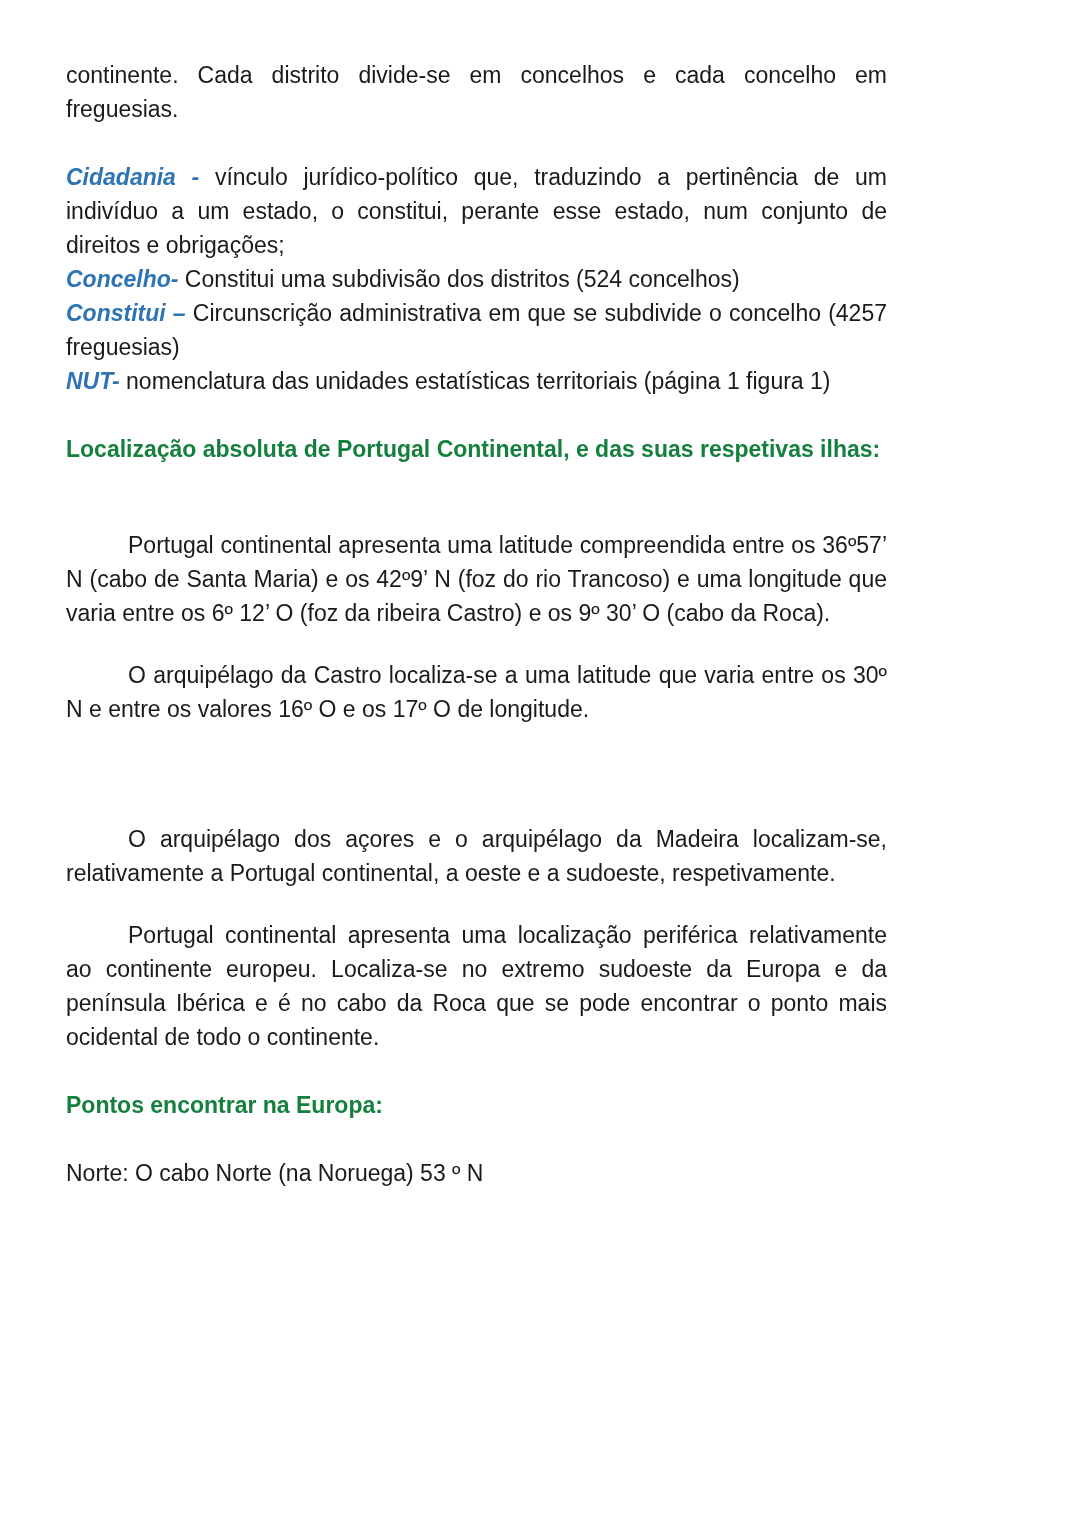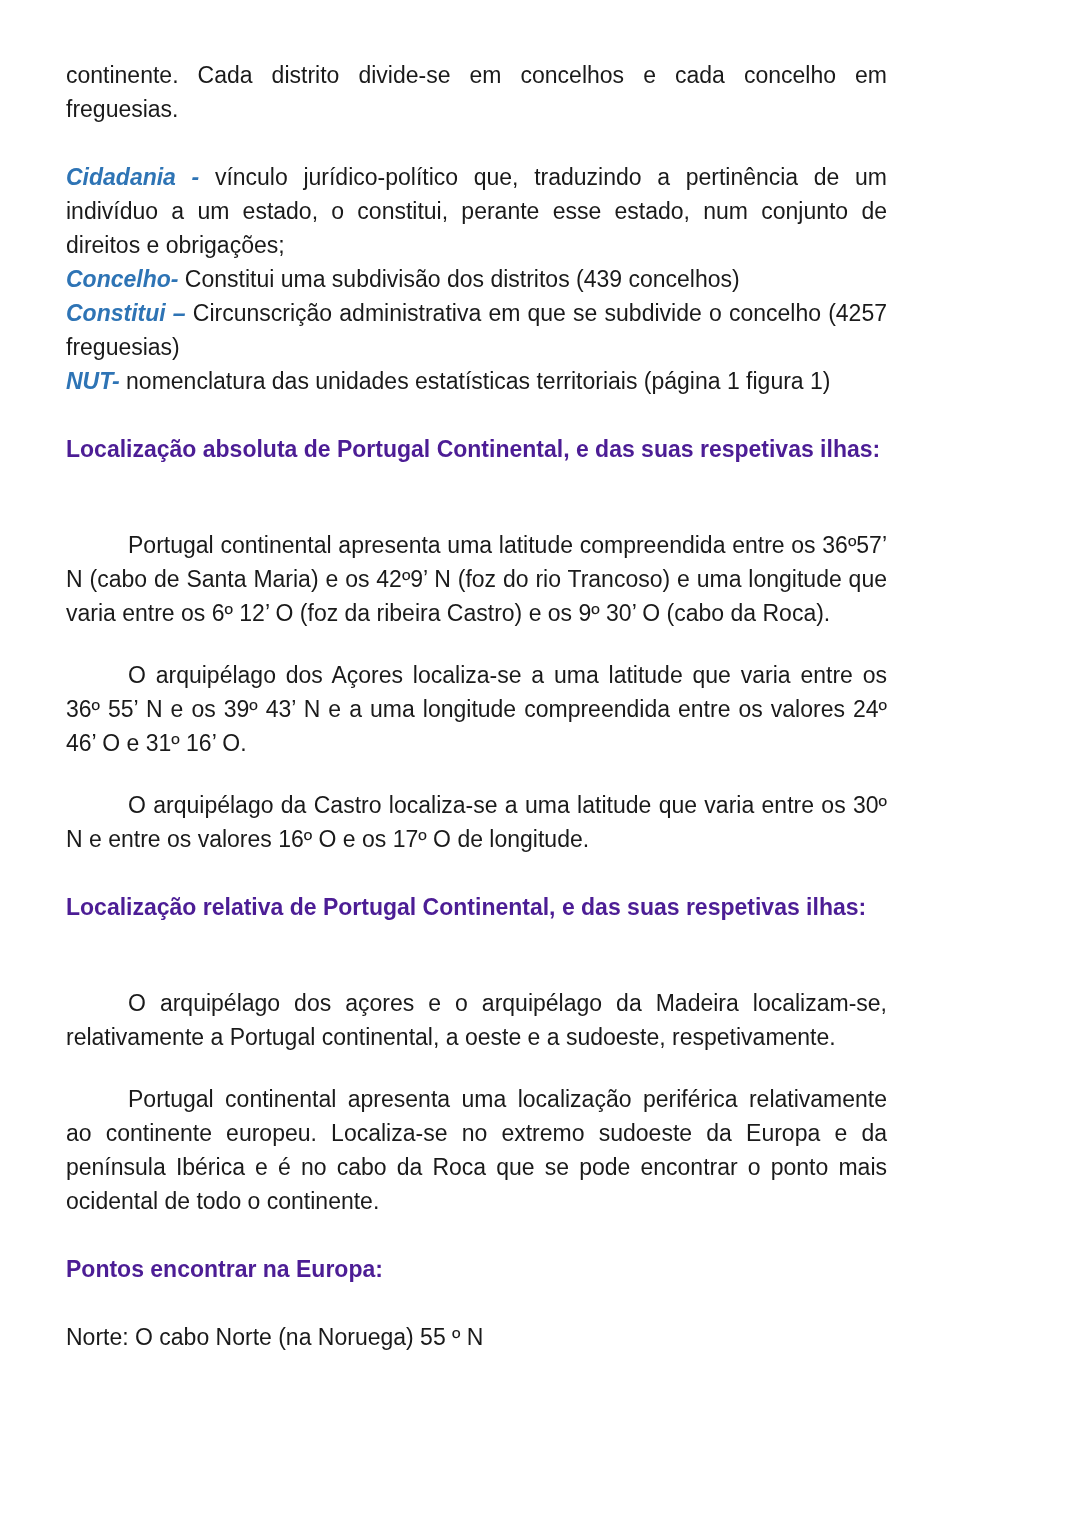--- a/index.html
+++ b/index.html
@@ -28,21 +28,21 @@
   }
   .spacer {
     height: 34px;
   }
   .term {
     color: #2e74b5;
     font-weight: bold;
     font-style: italic;
   }
   .heading {
-    color: #4c1d95;
+    color: #15803d;
     font-weight: bold;
     text-align: justify;
     margin: 0;
   }
   .indent {
     text-indent: 62px;
     margin-top: 28px;
   }
   .left {
     text-align: left;
@@ -55,46 +55,44 @@
 
   <p>
     <span>continente. Cada distrito divide-se em concelhos e cada concelho em freguesias.</span>
   </p>
 
   <div class="spacer"></div>
 
   <p><span class="term">Cidadania -</span><span> vínculo jurídico-político que, traduzindo a pertinência de um indivíduo a um estado, o constitui, perante esse estado, num conjunto de direitos e obrigações;</span></p>
 
 
-  <p><span class="term">Concelho-</span><span> Constitui uma subdivisão dos distritos (439 concelhos)</span></p>
+  <p><span class="term">Concelho-</span><span> Constitui uma subdivisão dos distritos (524 concelhos)</span></p>
 
   <p><span class="term">Constitui –</span><span> Circunscrição administrativa em que se subdivide o concelho (4257 freguesias)</span></p>
 
   <p><span class="term">NUT-</span><span> nomenclatura das unidades estatísticas territoriais (página 1 figura 1)</span></p>
 
   <div class="spacer"></div>
 
   <p class="heading">Localização absoluta de Portugal Continental, e das suas respetivas ilhas:</p>
 
   <div class="spacer"></div>
 
   <p class="indent">Portugal continental apresenta uma latitude compreendida entre os 36º57’ N (cabo de Santa Maria) e os 42º9’ N (foz do rio Trancoso) e uma longitude que varia entre os 6º 12’ O (foz da ribeira Castro) e os 9º 30’ O (cabo da Roca).</p>
-  <p class="indent">O arquipélago dos Açores localiza-se a uma latitude que varia entre os 36º 55’ N e os 39º 43’ N e a uma longitude compreendida entre os valores 24º 46’ O e 31º 16’ O.</p>
   <p class="indent">O arquipélago da Castro localiza-se a uma latitude que varia entre os 30º N e entre os valores 16º O e os 17º O de longitude.</p>
 
   <div class="spacer"></div>
 
-  <p class="heading">Localização relativa de Portugal Continental, e das suas respetivas ilhas:</p>
 
   <div class="spacer"></div>
 
   <p class="indent">O arquipélago dos açores e o arquipélago da Madeira localizam-se, relativamente a Portugal continental, a oeste e a sudoeste, respetivamente.</p>
   <p class="indent">Portugal continental apresenta uma localização periférica relativamente ao continente europeu. Localiza-se no extremo sudoeste da Europa e da península Ibérica e é no cabo da Roca que se pode encontrar o ponto mais ocidental de todo o continente.</p>
 
   <div class="spacer"></div>
 
   <p class="heading">Pontos encontrar na Europa:</p>
 
   <div class="spacer"></div>
 
-  <p class="left">Norte: O cabo Norte (na Noruega) 55 º N</p>
+  <p class="left">Norte: O cabo Norte (na Noruega) 53 º N</p>
 
 </div>
 
 </body></html>

